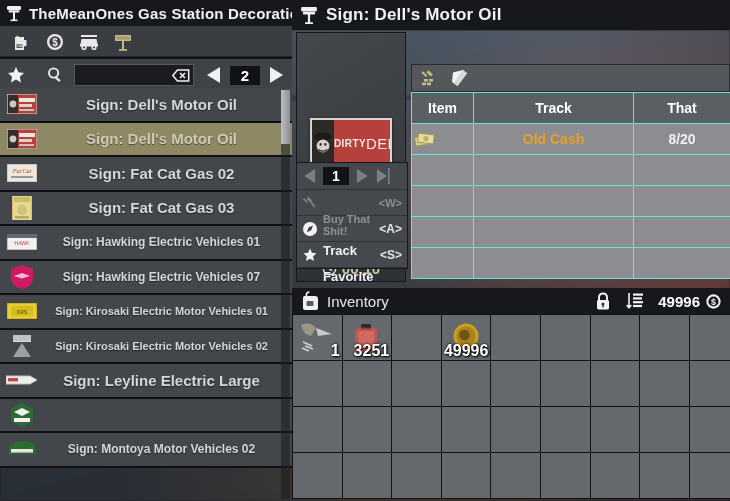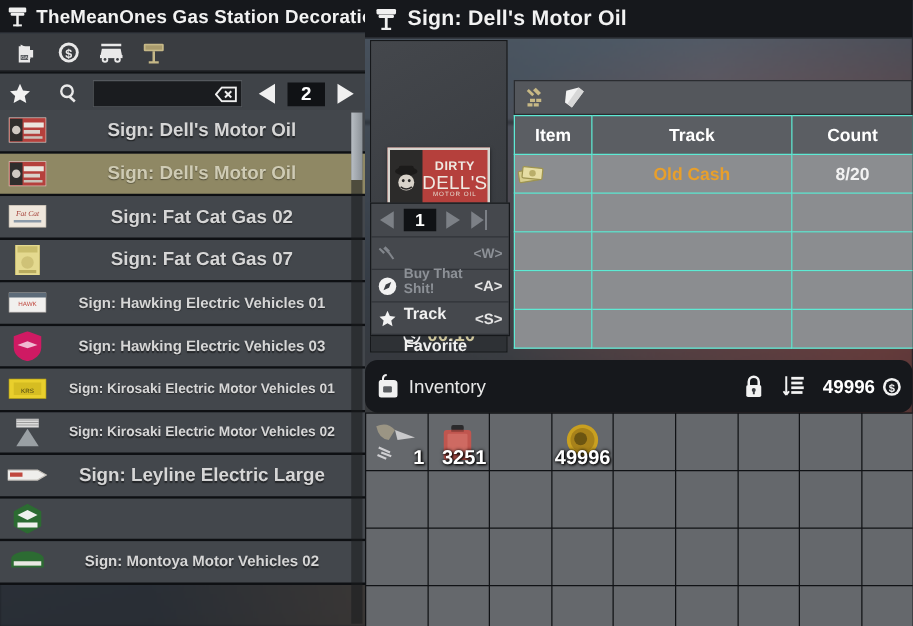--- a/index.html
+++ b/index.html
@@ -112,21 +112,21 @@
   }
   #sign-art{
     width:78px;height:48px;background:#b5403c;border:2px solid #d8d5cf;
     display:flex;align-items:center;overflow:hidden;
     box-shadow:0 1px 3px rgba(0,0,0,.6);
   }
   #sign-face{
     width:26px;height:100%;background:#2c2b2a;
     display:flex;align-items:center;justify-content:center;
   }
-  #sign-txt{flex:1;display:flex;flex-direction:column;align-items:center;justify-content:center;line-height:1;}
+  #sign-txt{flex:1;display:flex;flex-direction:row;align-items:center;justify-content:center;line-height:1;}
   #sign-txt b{font-size:10px;color:#efe9e2;letter-spacing:.4px;}
   #sign-txt i{font-size:15px;color:#efe9e2;font-style:normal;letter-spacing:.3px;}
   #sign-txt u{font-size:5px;color:#e7ded2;text-decoration:none;letter-spacing:.8px;}
   #timer{
     height:26px;background:#2e3135;display:flex;align-items:center;
     justify-content:center;gap:5px;border-top:1px solid #1d1f22;
   }
   #timer .tv{font-weight:bold;font-size:15px;color:#cfc79d;}
 
   #actions{
@@ -164,22 +164,22 @@
     background:#8b8d90;
   }
   th{background:#5b5e63;color:#fff;font-weight:bold;font-size:14px;}
   td{font-weight:bold;font-size:14px;color:#f2f2f2;}
   td.nm{color:#e89f2b;}
   col.c1{width:62px;} col.c2{width:160px;} col.c3{width:97px;}
 
   
   #inv{position:absolute;left:292px;top:288px;width:438px;height:213px;}
   #inv-hdr{
-    height:42px;background:#16181c;display:flex;align-items:center;
-    padding:0 8px;gap:8px;border-radius:10px;
+    height:26px;background:#16181c;display:flex;align-items:center;
+    padding:0 8px;gap:8px;
   }
   #inv-hdr .ttl{font-size:15px;}
   #inv-sp{flex:1;}
   #coins{display:flex;align-items:center;gap:5px;font-weight:bold;font-size:15px;color:#fff;}
   #grid{
     display:grid;grid-template-columns:repeat(9,48.6px);
     grid-auto-rows:45px;background:#101215;gap:1px;padding:1px;
   }
   .cell{background:#65686c;position:relative;overflow:hidden;}
   .cell .qty{
@@ -326,42 +326,42 @@
 
     <div class="row">
       <span class="thumb">
         <svg width="20" height="26" viewBox="0 0 20 26">
             <rect width="20" height="26" fill="#e4d98f" stroke="#b5a95f"></rect>
             <rect x="2" y="2" width="16" height="5" fill="#c9bd6c"></rect>
             <circle cx="10" cy="15" r="5" fill="#cfc277"></circle>
             <rect x="3" y="21" width="14" height="2.5" fill="#b8ab5f"></rect>
           </svg>
       </span>
-      <span class="rlabel s15">Sign: Fat Cat Gas 07</span>
+      <span class="rlabel s15">Sign: Fat Cat Gas 03</span>
     </div>
 
     <div class="row">
       <span class="thumb">
         <svg width="30" height="16" viewBox="0 0 30 16">
             <rect width="30" height="16" fill="#f1f0ee" stroke="#9a9692"></rect>
             <rect x="0" y="0" width="30" height="4" fill="#5d6b79"></rect>
             <text x="15" y="11" font-size="5" fill="#c0483f" text-anchor="middle" font-family="Liberation Sans">HAWK</text>
           </svg>
       </span>
       <span class="rlabel s13">Sign: Hawking Electric Vehicles 01</span>
     </div>
 
     <div class="row">
       <span class="thumb">
         <svg width="26" height="26" viewBox="0 0 26 26">
             <path d="M13 1l11 4v9c0 6-5.5 10-11 11C7.5 24 2 20 2 14V5z" fill="#cf1a63"></path>
             <path d="M5 12l8-3 8 3-8 2.5z" fill="#f0b9d1"></path>
           </svg>
       </span>
-      <span class="rlabel s13">Sign: Hawking Electric Vehicles 03</span>
+      <span class="rlabel s13">Sign: Hawking Electric Vehicles 07</span>
     </div>
 
     <div class="row">
       <span class="thumb">
         <svg width="30" height="16" viewBox="0 0 30 16">
             <rect width="30" height="16" fill="#e9cf2c" stroke="#b09c16"></rect>
             <rect x="4" y="3" width="22" height="10" fill="#d6bd22"></rect>
             <text x="15" y="11" font-size="5" fill="#4c4413" text-anchor="middle" font-family="Liberation Sans">KRS</text>
           </svg>
       </span>
@@ -485,21 +485,21 @@
       <table>
         <colgroup>
             <col class="c1">
             <col class="c2">
             <col class="c3">
           </colgroup>
         <thead>
           <tr>
             <th>Item</th>
             <th>Track</th>
-            <th>Count</th>
+            <th>That</th>
           </tr>
         </thead>
         <tbody>
           <tr>
             <td>
               <span>
                 <svg width="24" height="18" viewBox="0 0 24 18">
                   <rect x="2" y="6" width="16" height="9" rx="1" fill="#d9cf8e" stroke="#9e9450" transform="rotate(-9 10 10)"></rect>
                   <rect x="5" y="4" width="16" height="9" rx="1" fill="#e6dda3" stroke="#9e9450" transform="rotate(6 13 8)"></rect>
                   <circle cx="13" cy="8.5" r="2.6" fill="#b9ae6a"></circle>

